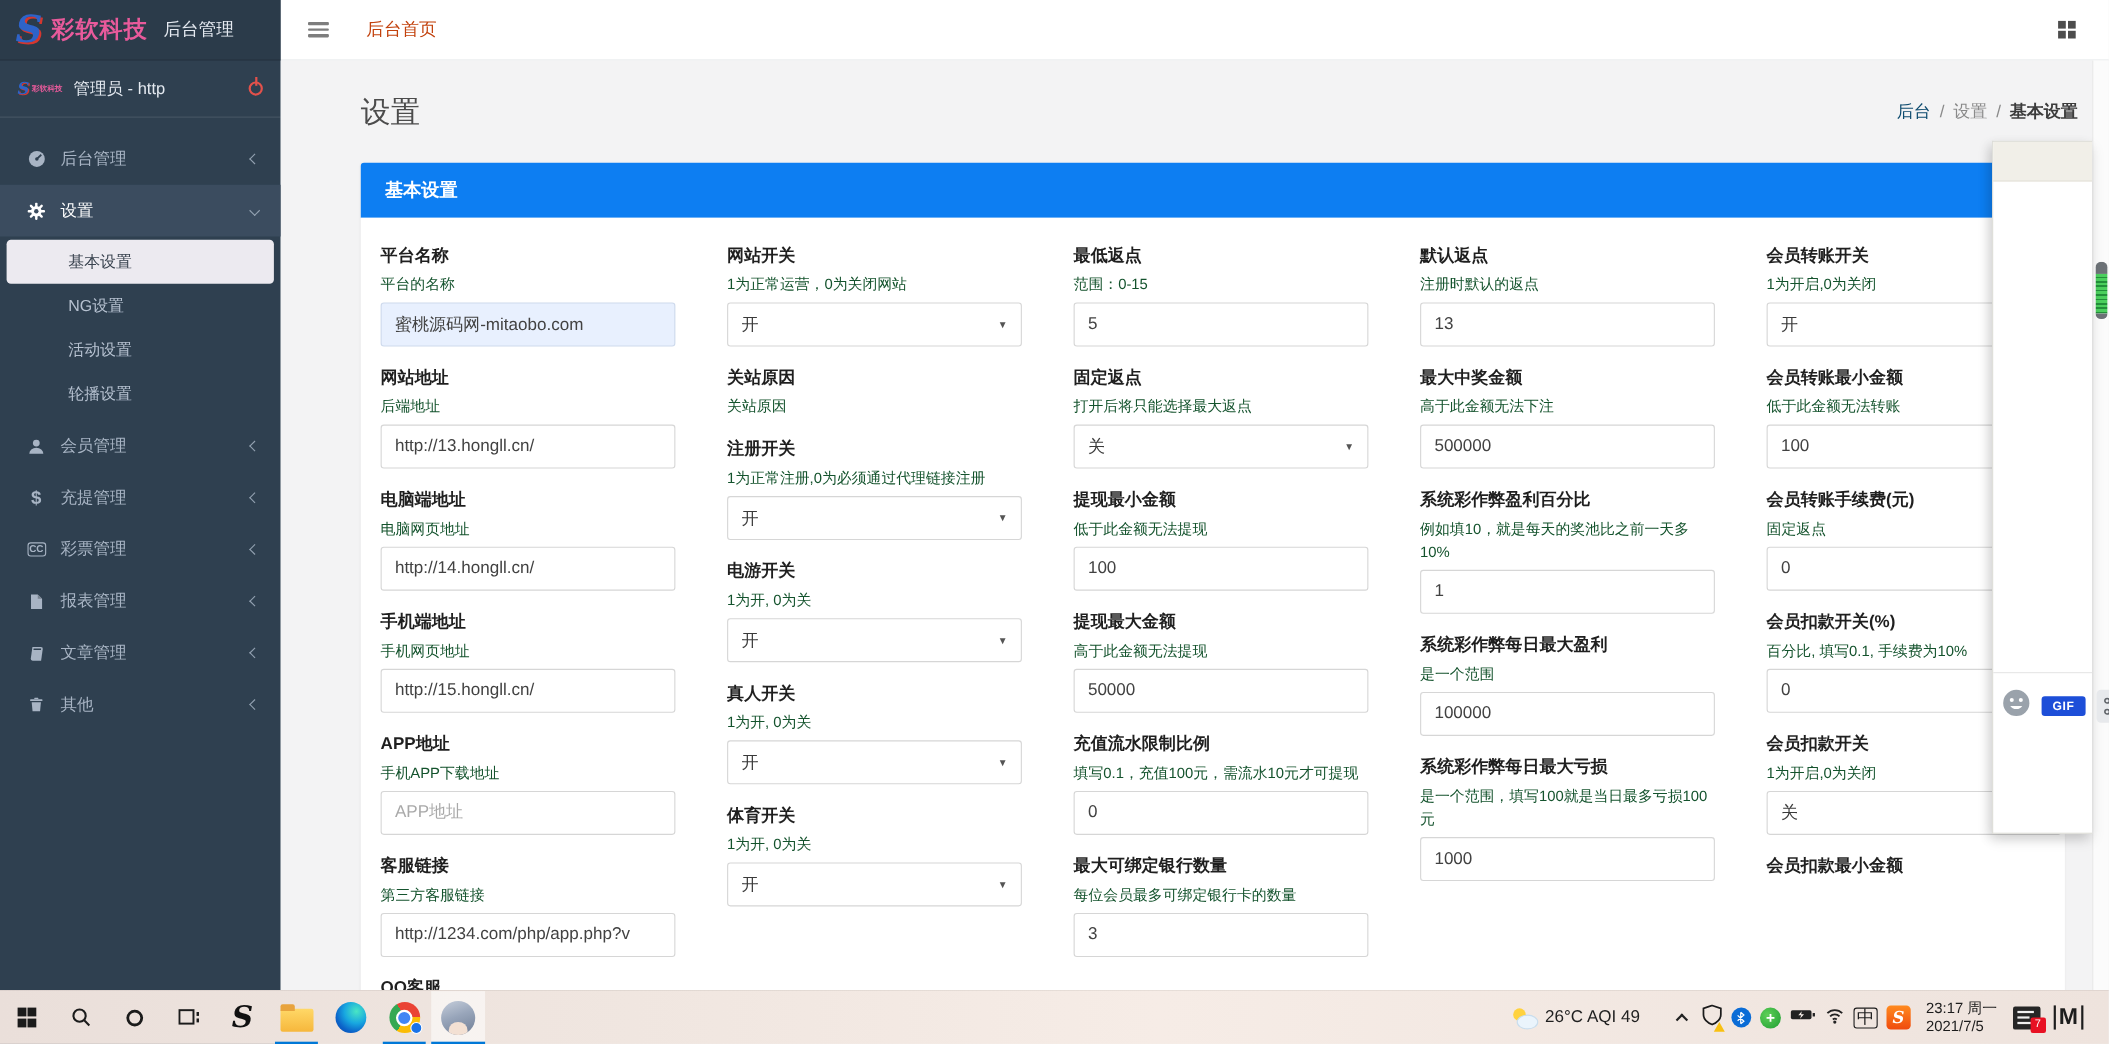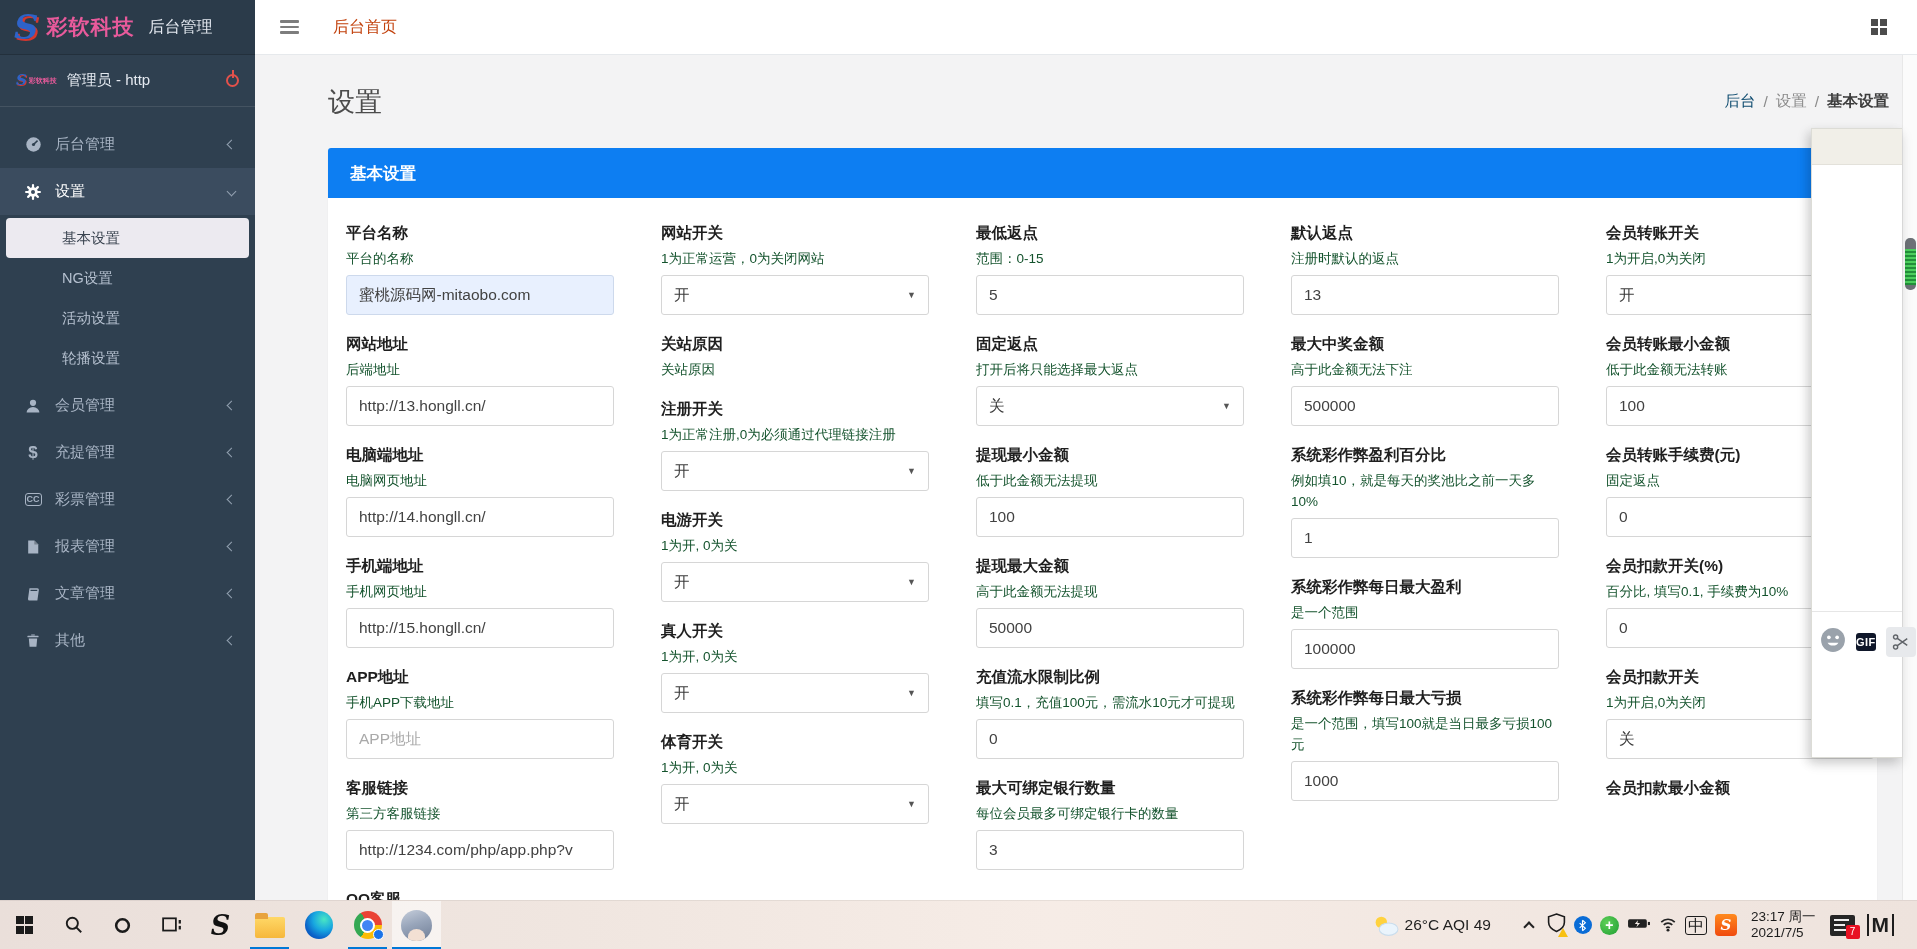--- a/index.html
+++ b/index.html
@@ -60,21 +60,21 @@
   .fld-input::placeholder{color:#a9a9a9}
   .fld-input.af{background:#e8f0fe;border-color:#cdd9ec}
   .select-box{width:100%;height:40px;border:1px solid #d6d6d6;border-radius:3px;background:#fff;font-size:15.5px;color:#3a3a3a;padding:0 12px;display:flex;align-items:center;justify-content:space-between}
   .caret{font-size:9px;color:#555}
 
   
   #ov-panel{position:absolute;left:1811px;top:128px;width:91px;height:630px;background:#fff;border:1px solid #dcdcd6;border-right:none;box-shadow:-4px 4px 10px rgba(0,0,0,.13),0 6px 12px rgba(0,0,0,.10);z-index:50}
   .ov-head{height:36px;background:#f1efe8;border-bottom:1px solid #e3e1da}
   .ov-divider{position:absolute;left:0;right:0;bottom:145px;border-top:1px solid #e6e6e6}
   .ov-icons{position:absolute;left:8px;bottom:100px;display:flex;align-items:center;gap:10px}
-  .gif-chip{background:#0f172a;color:#fff;font-weight:700;font-size:11px;padding:3px 0;border-radius:3px;letter-spacing:.5px}
+  .gif-chip{background:#1d4ed8;color:#fff;font-weight:700;font-size:11px;padding:3px 10px;border-radius:3px;letter-spacing:.5px}
   .sc-box{flex:0 0 30px;width:30px;height:30px;background:#e7e9ec;border-radius:4px;display:flex;align-items:center;justify-content:center}
   #scrollstrip{position:absolute;right:0;top:55px;width:15px;bottom:49px;background:#fbfbfb;border-left:1px solid #e8e8e8;z-index:40}
   .g-thumb{position:absolute;top:183px;left:1.5px;width:11px;border-radius:5px;overflow:hidden}
   .g-thumb .cap{background:#6d7277}
   .g-thumb .mid{height:36px;background:repeating-linear-gradient(180deg,#4cd05e 0 2.5px,#23903b 2.5px 4px)}
 
   
   #taskbar{position:absolute;left:0;right:0;bottom:0;height:49px;background:linear-gradient(90deg,#eadfda 0%,#f0e6e0 30%,#f6ece6 55%,#eee3dd 100%);border-top:1px solid rgba(0,0,0,.06);display:flex;align-items:center;z-index:100}
   .tb-cell{width:49px;height:49px;position:relative;display:flex;align-items:center;justify-content:center;flex:0 0 49px}
   .tb-cell.running::after{content:"";position:absolute;bottom:0;left:5px;right:5px;height:3px;background:#0078d7}

